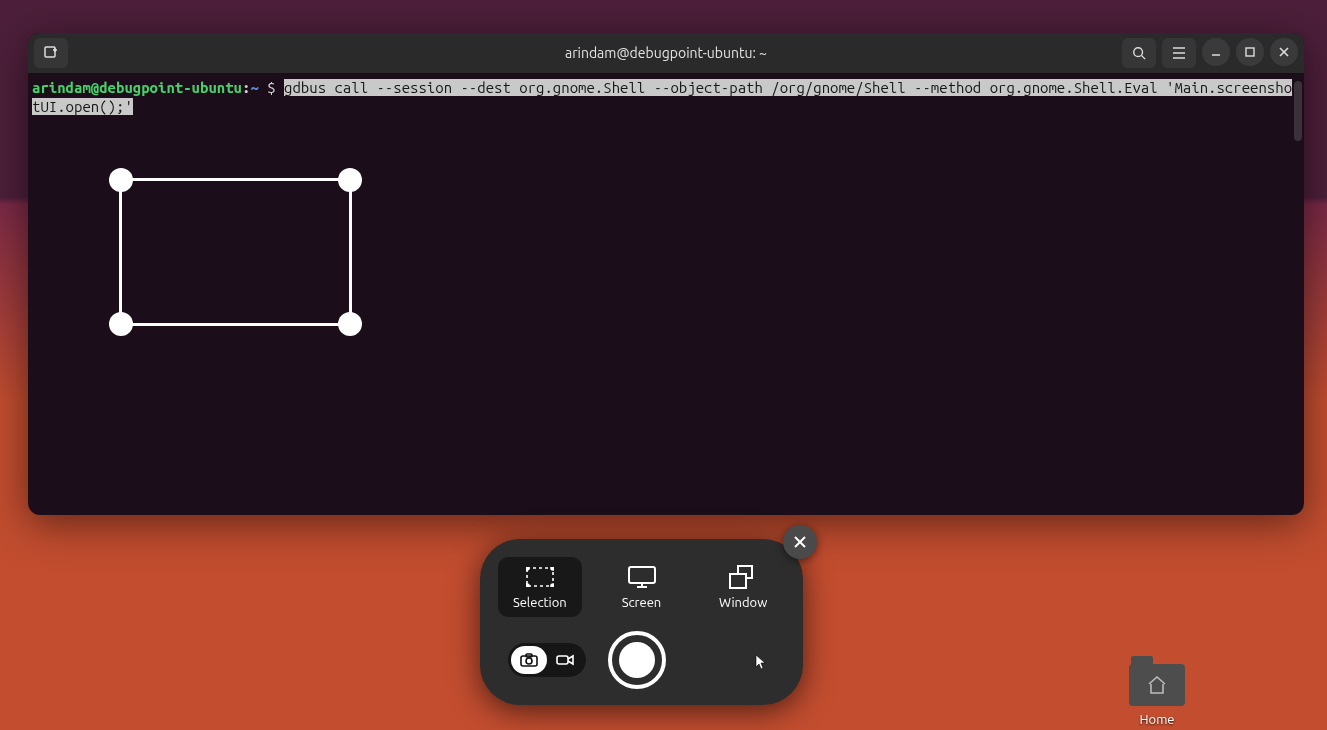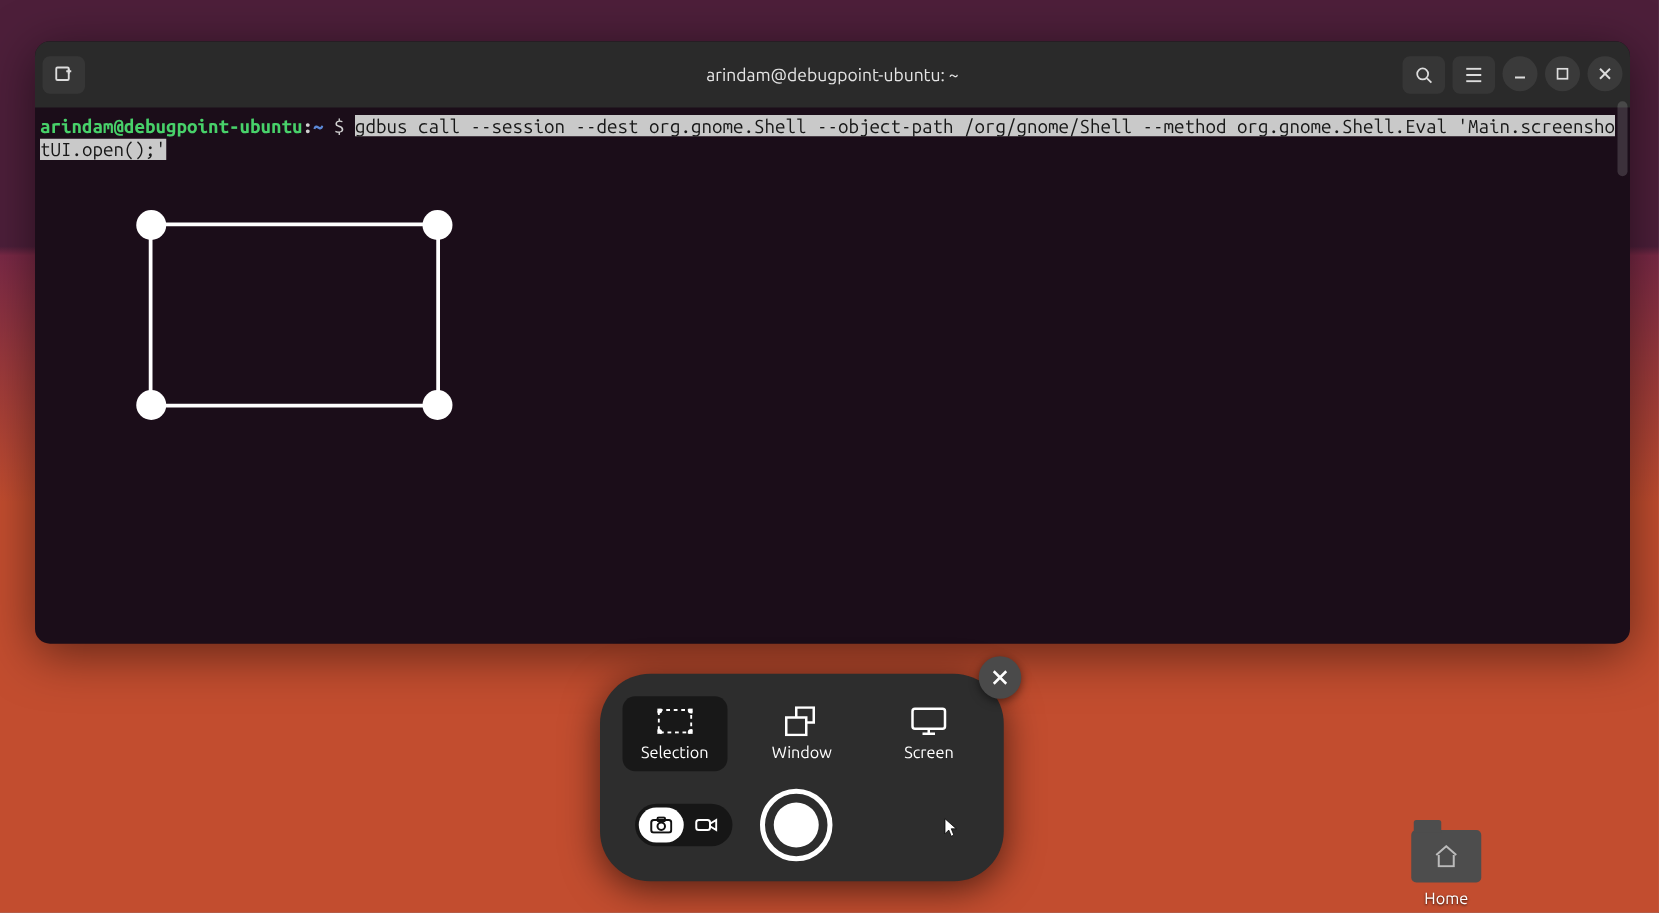--- a/index.html
+++ b/index.html
@@ -20,21 +20,21 @@
     top: 33px;
     width: 1276px;
     height: 482px;
     border-radius: 12px;
     overflow: hidden;
     box-shadow: 0 8px 40px rgba(0,0,0,.5);
     background: #1b0d19;
     z-index: 10;
   }
   .titlebar {
-    height: 53px;
+    height: 40px;
     background: #2a2a2a;
     display: flex;
     align-items: center;
     justify-content: space-between;
     padding: 0 6px;
   }
   .titlebar .title {
     color: #e4e4e4;
     font-size: 14px;
     position: absolute;
@@ -341,36 +341,36 @@
           <circle cx="1" cy="19" r="2" fill="#fff"></circle>
             <circle cx="27" cy="19" r="2" fill="#fff"></circle>
         </svg>
       </div>
       <span>Selection</span>
     </div>
 
     <div class="mode-btn">
       <div class="mode-icon">
         <svg width="30" height="24" viewBox="0 0 30 24" fill="none" stroke="#fff" stroke-width="2">
-          <rect x="10" y="1" width="14" height="12"></rect>
-          <rect x="2" y="9" width="16" height="14" fill="#2d2d2d"></rect>
-        </svg>
-      </div>
-      <span>Window</span>
+          <rect x="2" y="2" width="26" height="16" rx="2"></rect>
+          <line x1="10" y1="22" x2="20" y2="22"></line>
+          <line x1="15" y1="18" x2="15" y2="22"></line>
+        </svg>
+      </div>
+      <span>Screen</span>
     </div>
 
     <div class="mode-btn">
       <div class="mode-icon">
         <svg width="30" height="24" viewBox="0 0 30 24" fill="none" stroke="#fff" stroke-width="2">
-          <rect x="2" y="2" width="26" height="16" rx="2"></rect>
-          <line x1="10" y1="22" x2="20" y2="22"></line>
-          <line x1="15" y1="18" x2="15" y2="22"></line>
-        </svg>
-      </div>
-      <span>Screen</span>
+          <rect x="10" y="1" width="14" height="12"></rect>
+          <rect x="2" y="9" width="16" height="14" fill="#2d2d2d"></rect>
+        </svg>
+      </div>
+      <span>Window</span>
     </div>
   </div>
 
   <div class="shot-row2">
     <div class="toggle-group">
       <div class="toggle-item active">
         <svg width="18" height="14" viewBox="0 0 18 14" fill="none" stroke="currentColor" stroke-width="1.6">
           <rect x="1" y="3" width="16" height="10" rx="2"></rect>
           <circle cx="9" cy="8" r="3"></circle>
           <rect x="6" y="1" width="6" height="3" rx="1"></rect>

